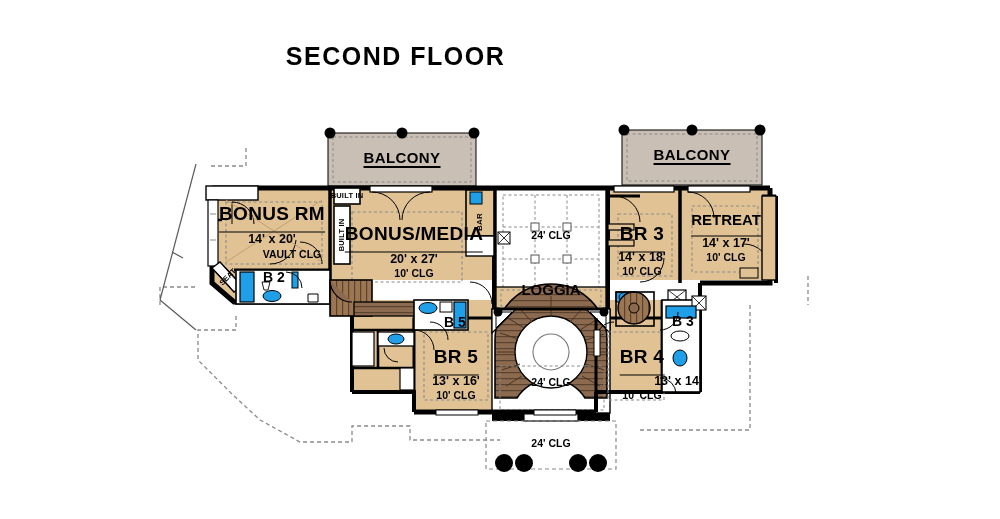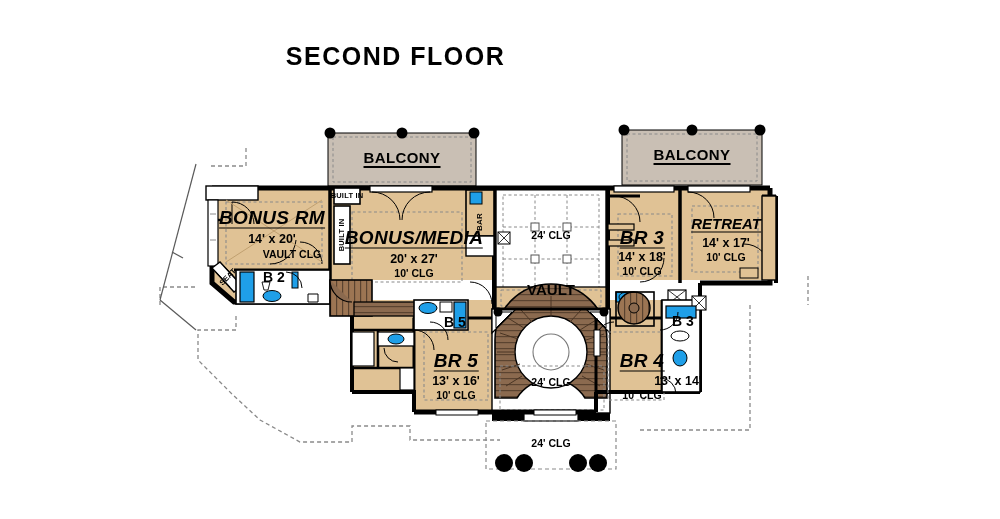--- a/index.html
+++ b/index.html
@@ -20,21 +20,21 @@
   .rname-sm{font-size:15px;}
   .rdim{font-size:12.5px;}
   .rclg{font-size:10.5px;}
   .bname{font-size:14px;}
   .tiny{font-size:7.5px;letter-spacing:.2px;}
   .tiny8{font-size:8px;letter-spacing:.2px;}
   .balc{font-size:15px;letter-spacing:.4px;border-bottom:2px solid #000;padding-bottom:1px;}
   .ctr{transform:translate(-50%,-50%);}
   .vert{writing-mode:vertical-rl;transform:translate(-50%,-50%) rotate(180deg);}
   .diag{transform:translate(-50%,-50%) rotate(-45deg);}
-  .ul{border-bottom:1.6px solid #000;padding-bottom:1px;font-style:italic;}
+  .ul{border-bottom:1.6px solid #000;padding-bottom:9px;}
 </style>
 </head>
 <body>
 
 <div id="stage">
 
   <div id="title">SECOND  FLOOR</div>
 
   <svg id="plan" viewBox="0 0 1000 519">
     <defs>
@@ -360,21 +360,21 @@
   <div class="lbl rclg ctr" style="left:726px;top:257px;">10' CLG</div>
 
   <div class="lbl rname ctr ul" style="left:456px;top:361px;">BR 5</div>
   <div class="lbl rdim ctr" style="left:456px;top:381px;">13' x 16'</div>
   <div class="lbl rclg ctr" style="left:456px;top:395px;">10' CLG</div>
 
   <div class="lbl rname ctr ul" style="left:642px;top:361px;">BR 4</div>
   <div class="lbl rdim ctr" style="left:642px;top:381px;margin-left:36px;">13' x 14'</div>
   <div class="lbl rclg ctr" style="left:642px;top:395px;">10' CLG</div>
 
-  <div class="lbl rname-sm ctr" style="left:551px;top:289px;">VAULT</div>
+  <div class="lbl rname-sm ctr" style="left:551px;top:289px;">LOGGIA</div>
 
   <div class="lbl bname ctr" style="left:274px;top:277px;">B 2</div>
   <div class="lbl bname ctr" style="left:452px;top:322px;padding-left:6px;">B 5</div>
   <div class="lbl bname ctr" style="left:683px;top:321px;">B 3</div>
 
   <div class="lbl tiny ctr" style="left:347px;top:196px;">BUILT IN</div>
   <div class="lbl tiny vert" style="left:342px;top:235px;">BUILT IN</div>
   <div class="lbl tiny8 vert" style="left:480px;top:222px;">BAR</div>
   <div class="lbl tiny diag" style="left:228px;top:277px;">SEAT</div>
 

